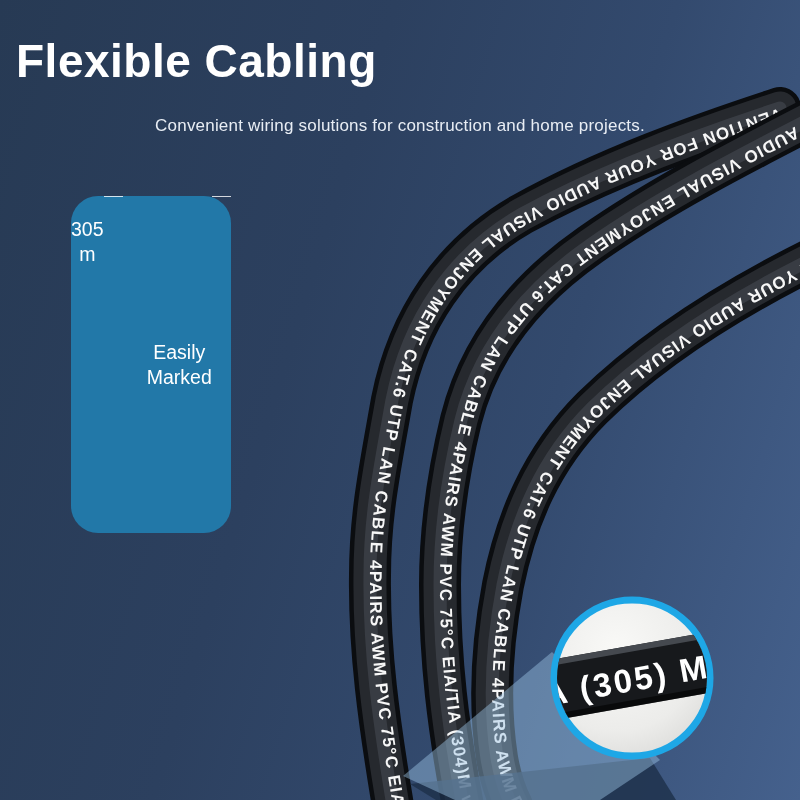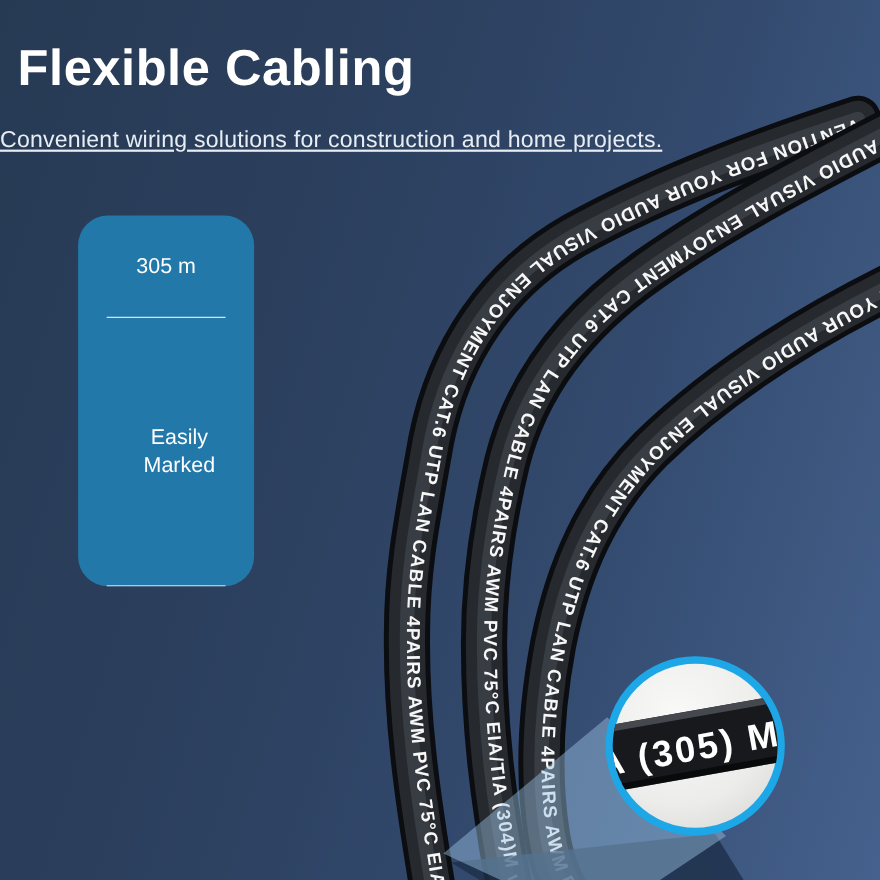--- a/index.html
+++ b/index.html
@@ -7,26 +7,26 @@
     position:relative;width:800px;height:800px;overflow:hidden;
     background:linear-gradient(107deg,#273a54 0%,#2c405f 38%,#334a6e 65%,#45618d 100%);
     font-family:"Liberation Sans",sans-serif;
   }
   .stage svg{position:absolute;left:0;top:0;}
   .banner-title{
     position:absolute;top:34px;left:16px;width:100%;margin:0;text-align:left;
     font-size:46px;font-weight:bold;color:#ffffff;letter-spacing:.5px;
   }
   .banner-subtitle{
-    position:absolute;top:116px;left:0;width:100%;margin:0;
-    font-size:21px;font-weight:normal;color:#e8edf4;letter-spacing:.2px;text-decoration:underline;
+    position:absolute;top:116px;left:0;width:100%;margin:0;text-align:center;
+    font-size:17px;font-weight:normal;color:#e8edf4;letter-spacing:.2px;
   }
   .feature-card{
     position:absolute;left:71px;top:196px;width:160px;height:337px;
-    background:#2278a8;border-radius:27px;display:flex;flex-direction:column;
+    background:#2278a8;border-radius:27px;display:flex;
     color:#ffffff;
   }
   .card-section{
     display:flex;align-items:center;justify-content:center;text-align:center;
     font-size:19.5px;line-height:1.28;white-space:pre-line;
   }
   .card-section.s1{height:92px;}
   .card-section.s2,.card-section.s3{flex:1;margin-left:24px;}
   .card-divider{width:108px;height:0;margin:0 auto;border-top:1px solid rgba(255,255,255,.8);}
   .c-outer{fill:none;stroke:#0b0d10;stroke-width:42;stroke-linecap:round;}

